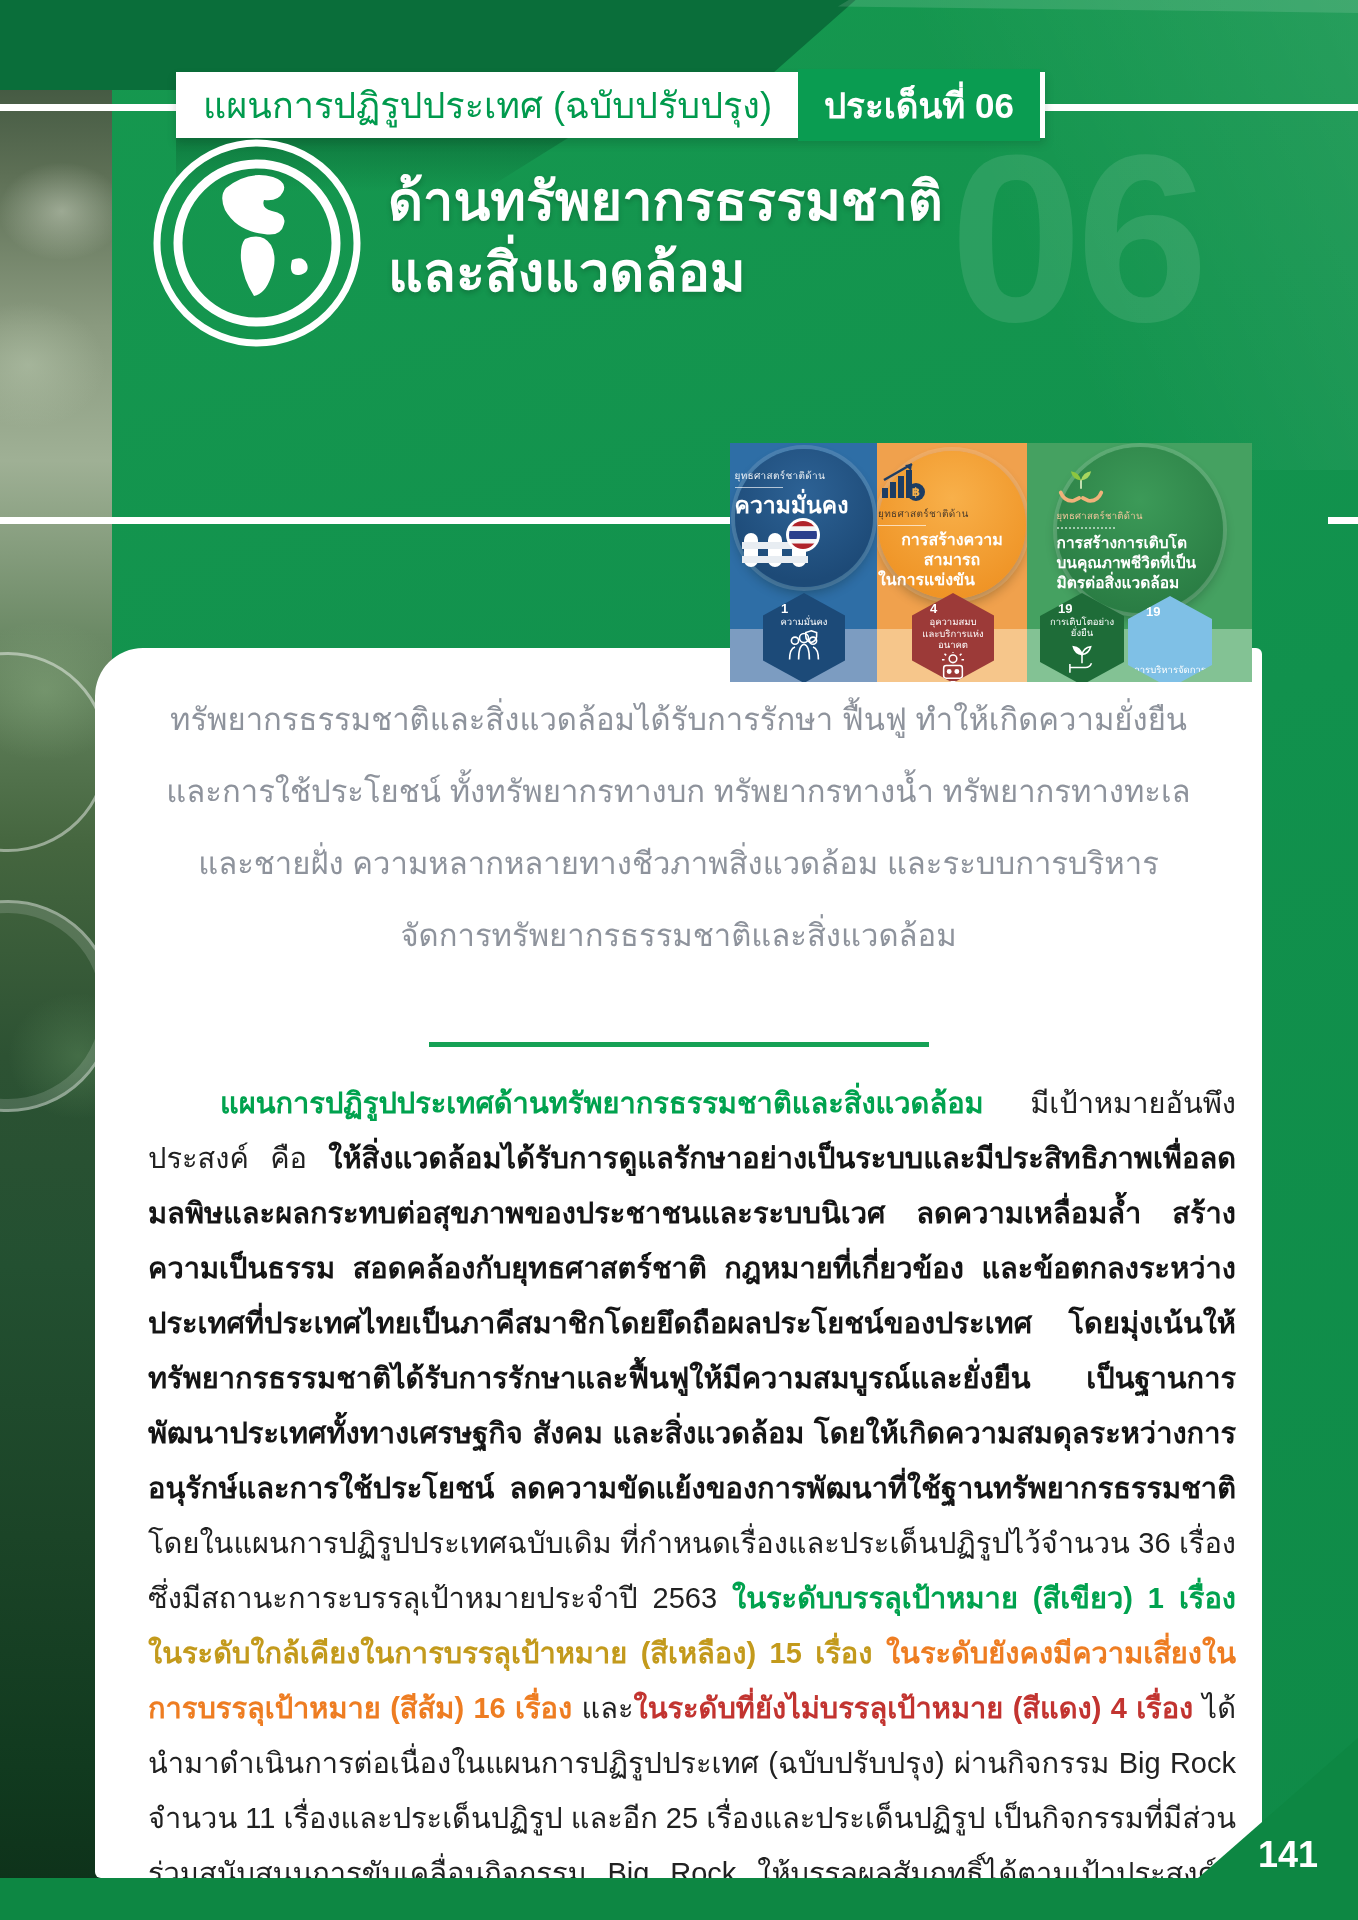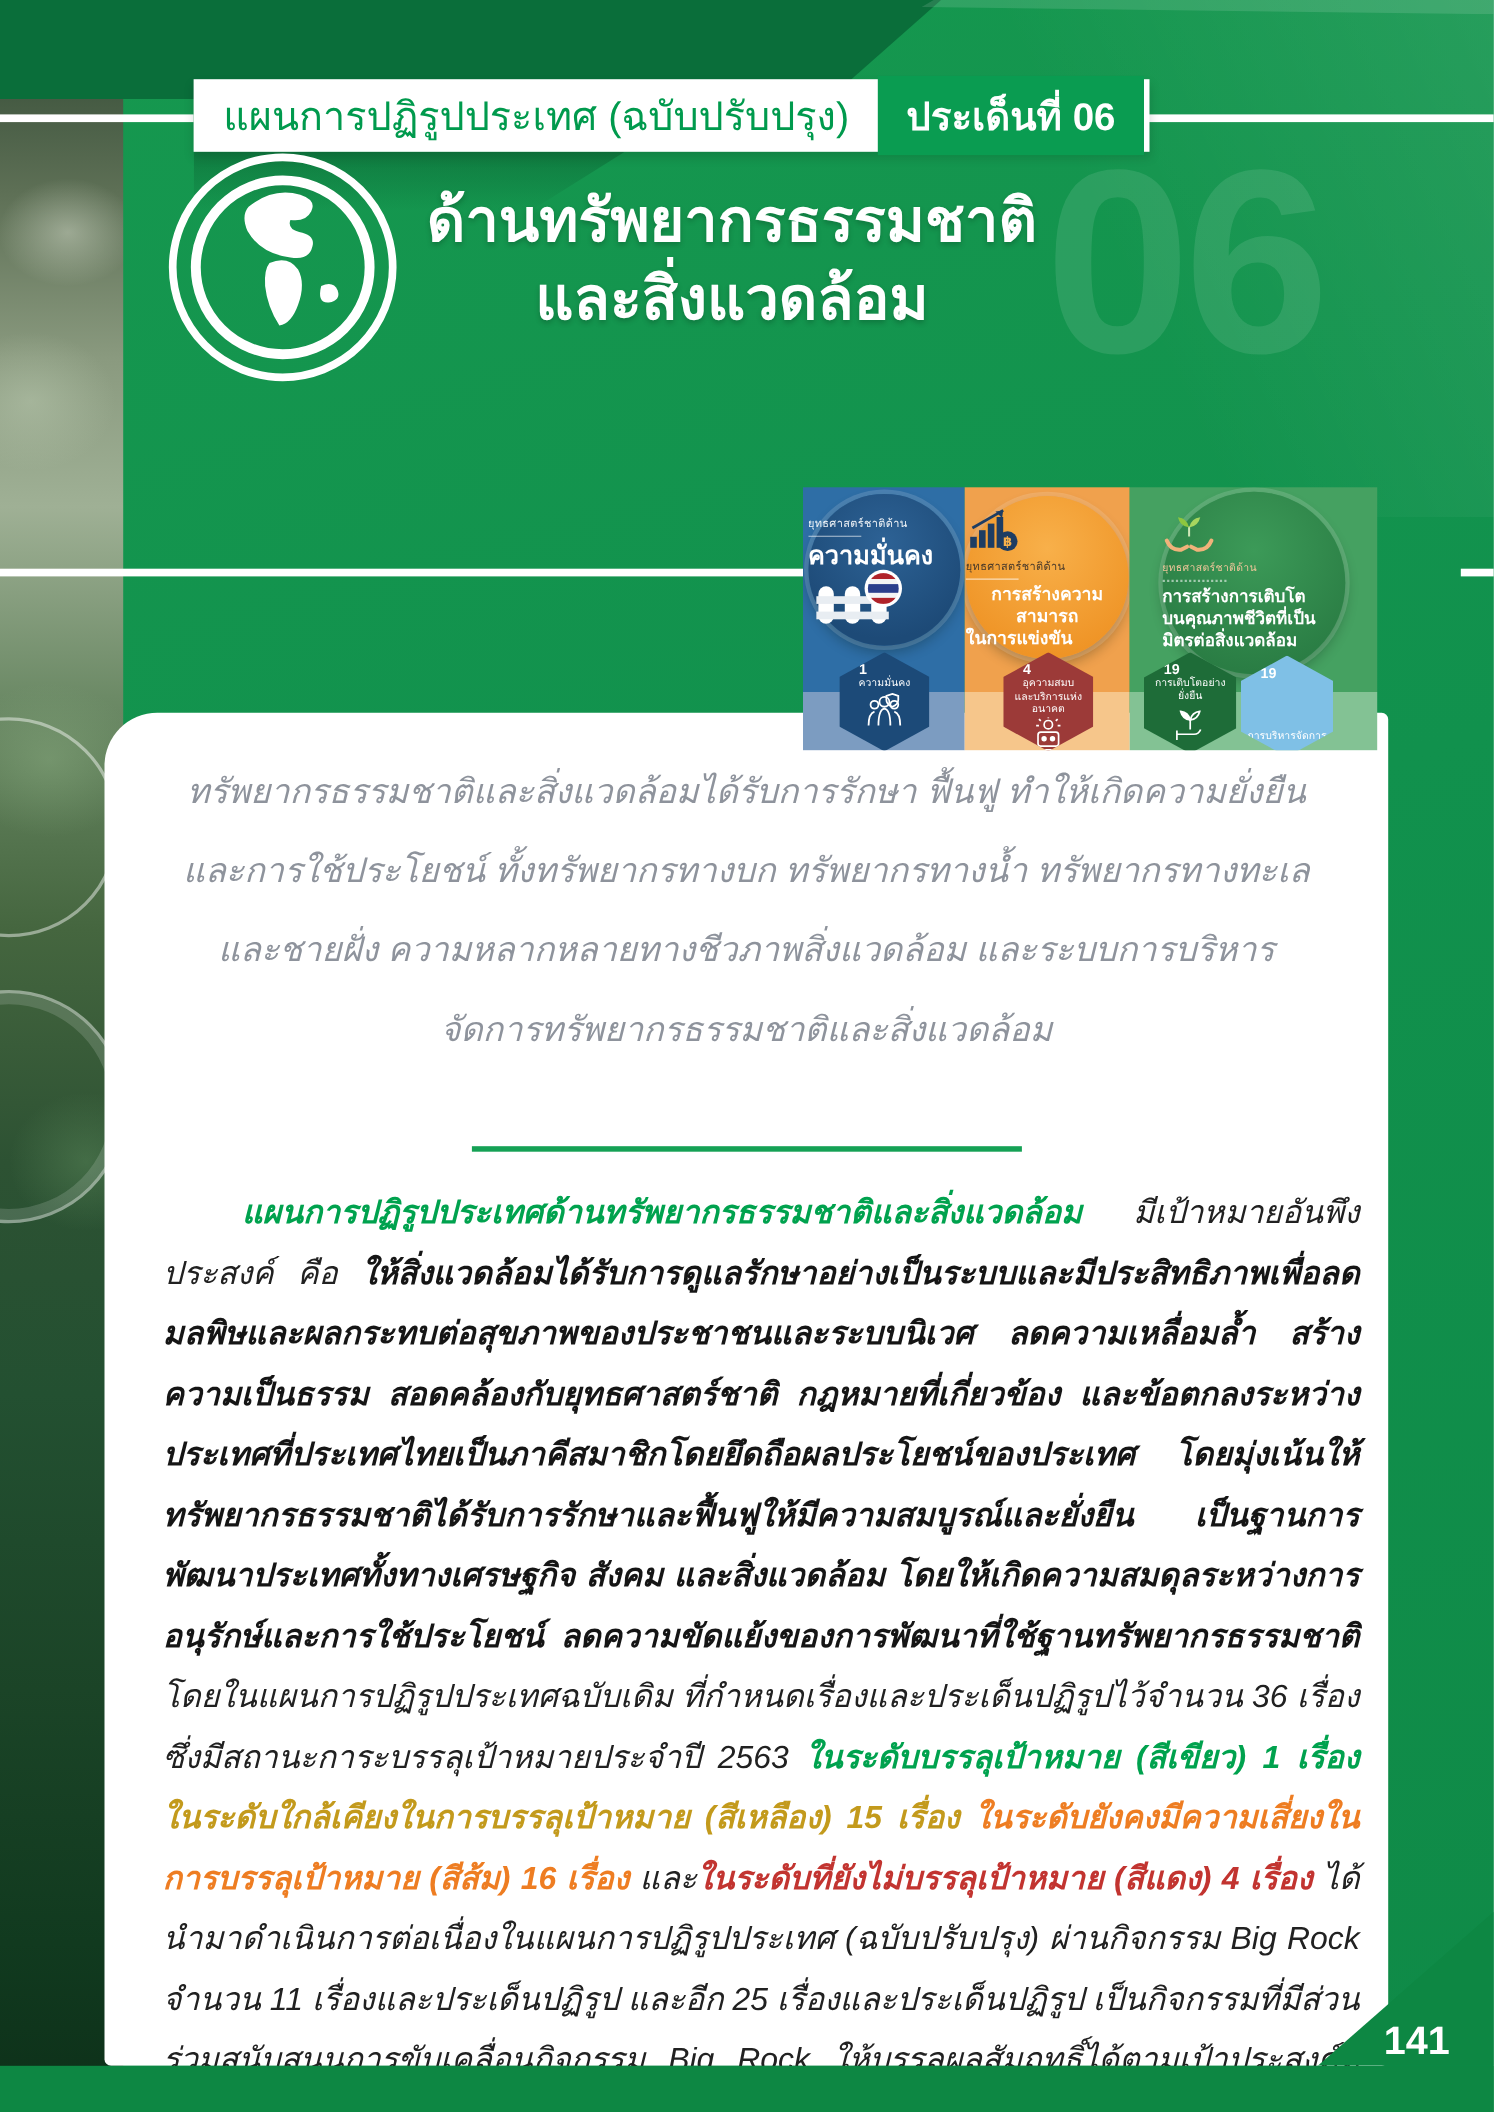--- a/index.html
+++ b/index.html
@@ -48,21 +48,21 @@
   
   .banner{position:absolute;left:176px;top:72px;height:66px;background:#fff;display:flex;
     align-items:center;padding-left:27px;z-index:4;box-shadow:0 5px 9px rgba(0,30,15,.18);}
   .banner-title{font-size:36px;font-weight:400;color:var(--banner-green);white-space:nowrap;}
   .banner-badge{margin:0 5px 0 26px;background:var(--badge-green);color:#fff;font-size:35px;
     font-weight:700;height:72px;display:flex;align-items:center;padding:0 26px;white-space:nowrap;}
   
   .globe{position:absolute;left:150px;top:136px;width:214px;height:214px;z-index:4;}
   
   .page-title{position:absolute;left:388px;top:166px;z-index:4;color:#fff;font-weight:800;
-    font-size:54px;line-height:71px;text-shadow:0 3px 5px rgba(0,40,20,.25);text-align:center;}
+    font-size:54px;line-height:71px;text-shadow:0 3px 5px rgba(0,40,20,.25);}
   .watermark{position:absolute;left:950px;top:120px;z-index:2;font-size:238px;font-weight:800;
     line-height:1;color:rgba(255,255,255,.10);letter-spacing:-6px;}
   
   .cards{position:absolute;left:730px;top:443px;display:flex;z-index:5;}
   .card{height:239px;position:relative;overflow:hidden;}
   .card-blue{width:147px;background:linear-gradient(180deg,var(--card-blue) 0 78%,#7c9cc1 78% 100%);}
   .card-orange{width:150px;background:linear-gradient(180deg,var(--card-orange) 0 78%,#f6c68b 78% 100%);}
   .card-green{width:225px;background:linear-gradient(180deg,var(--card-green) 0 78%,#83c294 78% 100%);}
   .badge-circle{position:absolute;left:50%;transform:translateX(-50%);border-radius:50%;
     display:flex;flex-direction:column;align-items:flex-start;justify-content:center;text-align:center;
@@ -87,21 +87,21 @@
     display:flex;flex-direction:column;align-items:center;color:#fff;text-align:center;}
   .hex .hex-num{align-self:flex-start;margin:9px 0 0 18px;font-size:13px;font-weight:700;line-height:13px;}
   .hex .hex-label{font-size:9.5px;line-height:11px;margin-top:1px;}
   .hex .hex-icon{margin-top:2px;}
   .hex-1{left:33px;top:150px;width:82px;height:90px;background:var(--hex-navy);}
   .hex-4{left:35px;top:150px;width:82px;height:90px;background:var(--hex-red);}
   .hex-18{left:13px;top:150px;width:84px;height:92px;background:var(--hex-dark-green);}
   .hex-19{left:101px;top:153px;width:84px;height:92px;background:var(--hex-light-blue);gap:45px;}
   
   .content-box{position:absolute;left:95px;top:648px;width:1167px;height:1230px;background:#fff;
-    border-radius:48px 6px 6px 6px;z-index:4;font-style:italic;}
+    border-radius:48px 6px 6px 6px;z-index:4;}
   .quote{position:absolute;top:36px;left:28px;right:28px;text-align:center;
     color:var(--quote-gray);font-size:31px;line-height:72px;}
   .divider{position:absolute;top:394px;left:50%;transform:translateX(-50%);
     width:500px;height:5px;background:var(--divider-green);}
   .body-para{position:absolute;top:428px;left:53px;right:26px;font-size:29px;line-height:55px;
     color:#1f1f1f;text-align:justify;text-indent:72px;}
   .seg.regular{color:#212121;}
   .seg.bold{font-weight:700;color:#151515;}
   .seg.green-bold{font-weight:700;color:var(--status-green);}
   .seg.yellow-bold{font-weight:700;color:var(--status-yellow);}

